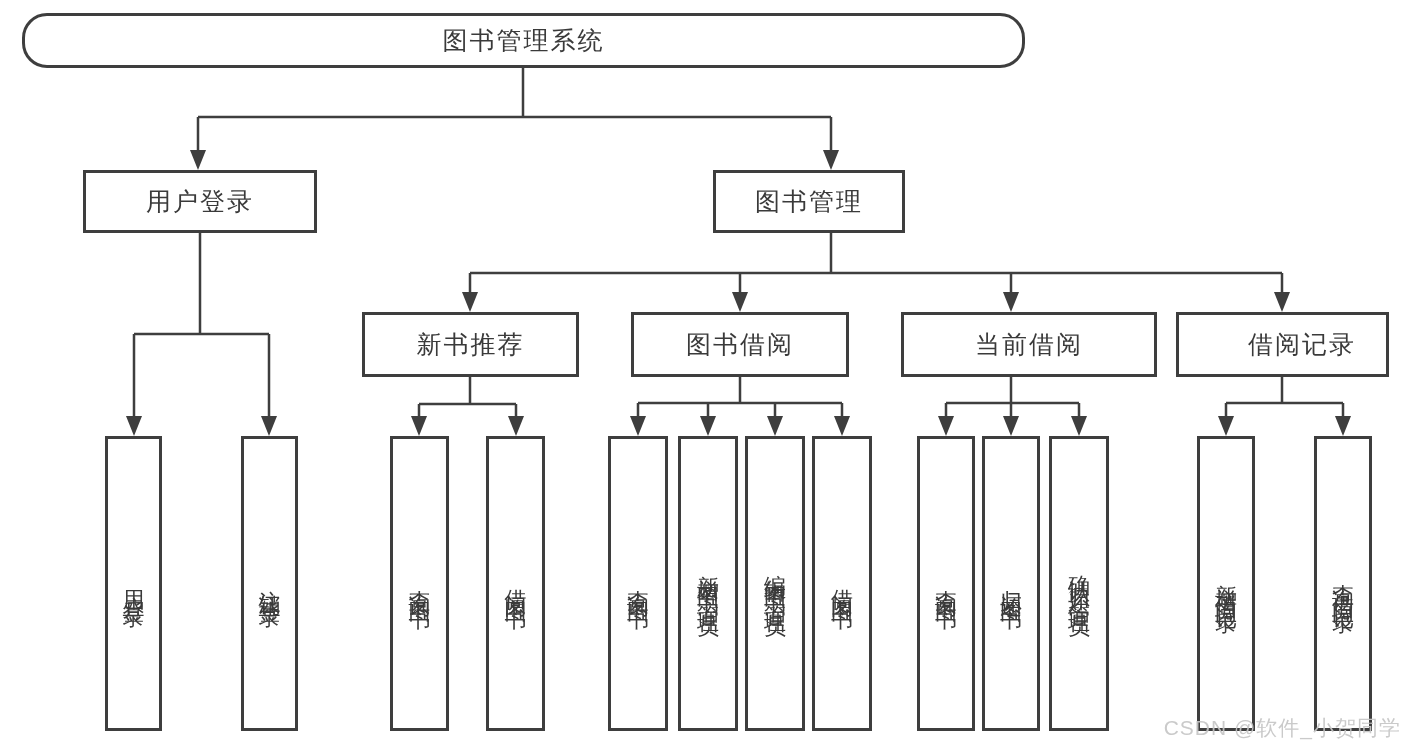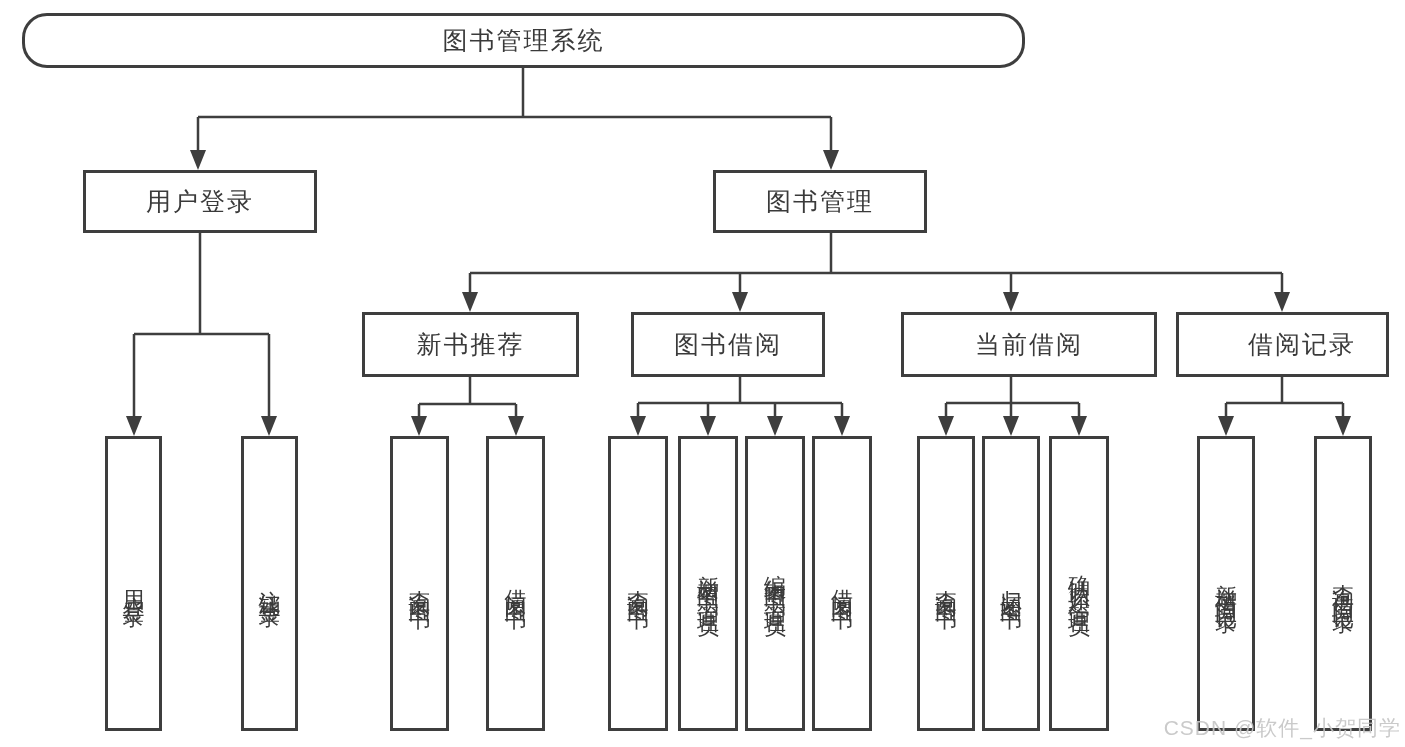--- a/index.html
+++ b/index.html
@@ -68,28 +68,28 @@
     </g>
   </svg>
 
   <div class="box hbox" style="left:22px;top:13px;width:1003px;height:55px;border-radius:25px;">
     <span>图书管理系统</span>
   </div>
 
   <div class="box hbox" style="left:83px;top:170px;width:234px;height:63px;">
     <span>用户登录</span>
   </div>
-  <div class="box hbox" style="left:713px;top:170px;width:214px;height:63px;font-family:Liberation Mono, monospace;">
+  <div class="box hbox" style="left:713px;top:170px;width:192px;height:63px;font-family:Liberation Mono, monospace;">
     <span>图书管理</span>
   </div>
 
   <div class="box hbox" style="left:362px;top:312px;width:217px;height:65px;text-align:right;">
     <span>新书推荐</span>
   </div>
-  <div class="box hbox" style="left:631px;top:312px;width:194px;height:65px;">
+  <div class="box hbox" style="left:631px;top:312px;width:218px;height:65px;">
     <span>图书借阅</span>
   </div>
   <div class="box hbox" style="left:901px;top:312px;width:256px;height:65px;">
     <span>当前借阅</span>
   </div>
   <div class="box hbox" style="left:1176px;top:312px;width:213px;height:65px;padding-left:39px;">
     <span>借阅记录</span>
   </div>
 
   <div class="box vbox" style="left:105px;top:436px;width:57px;height:295px;">

